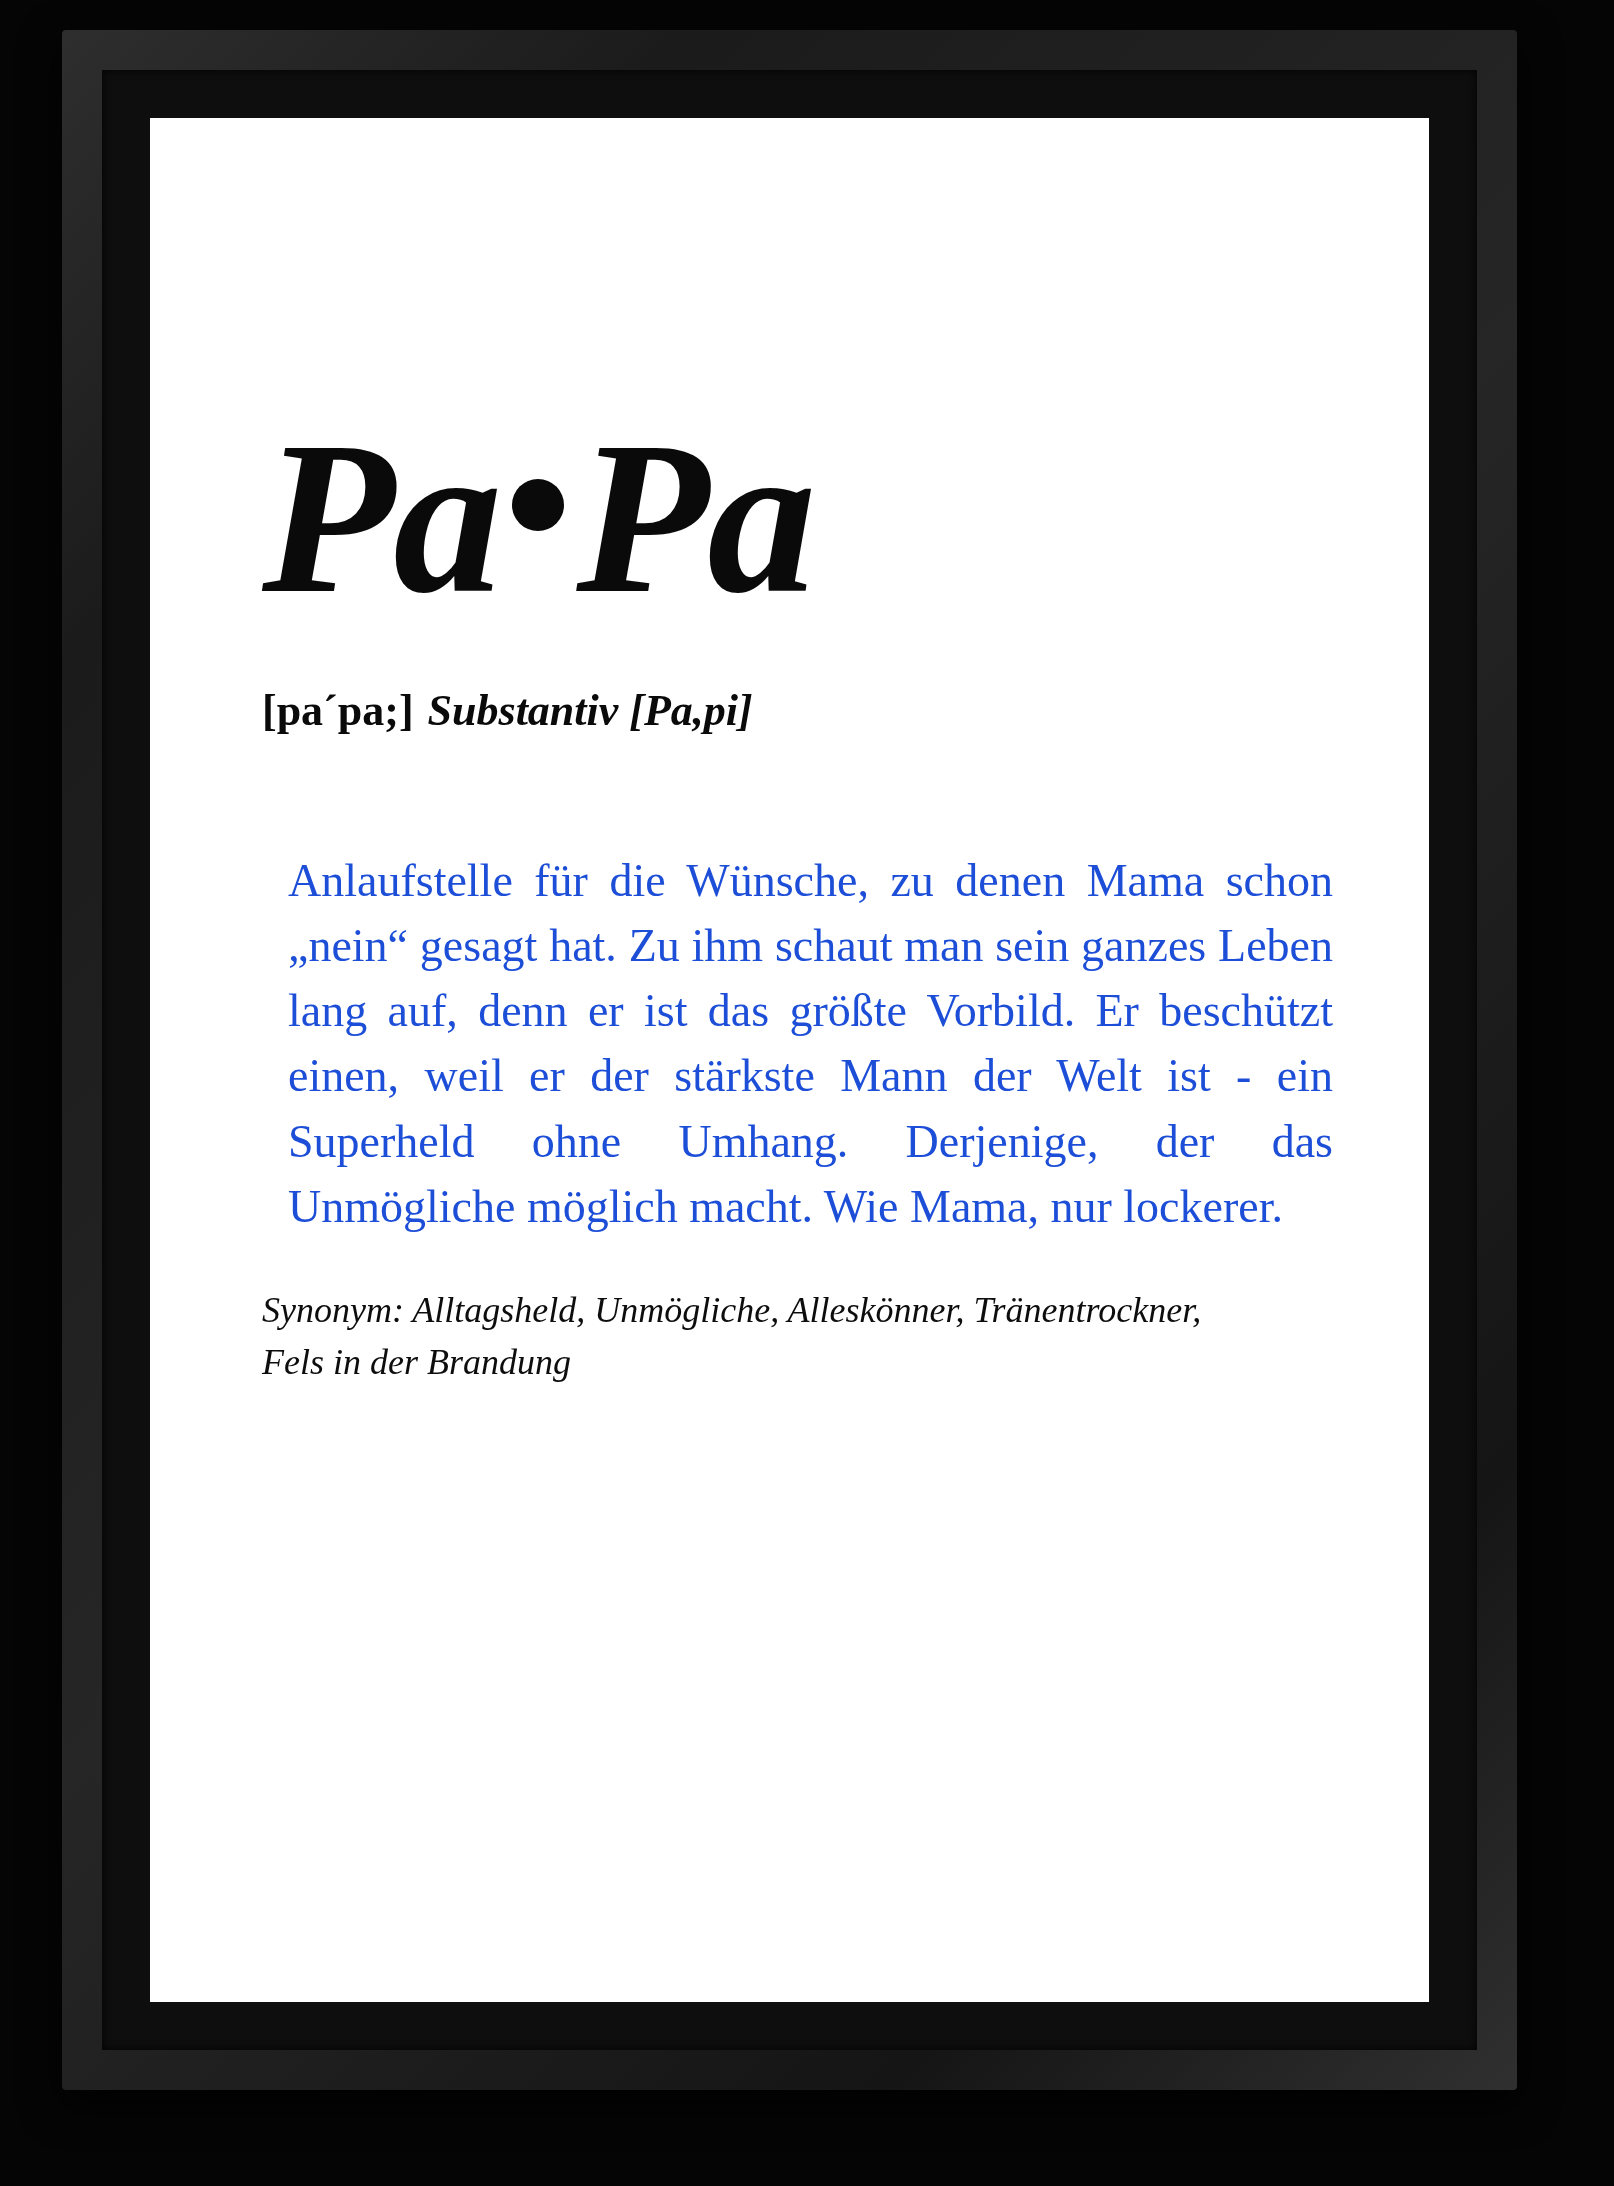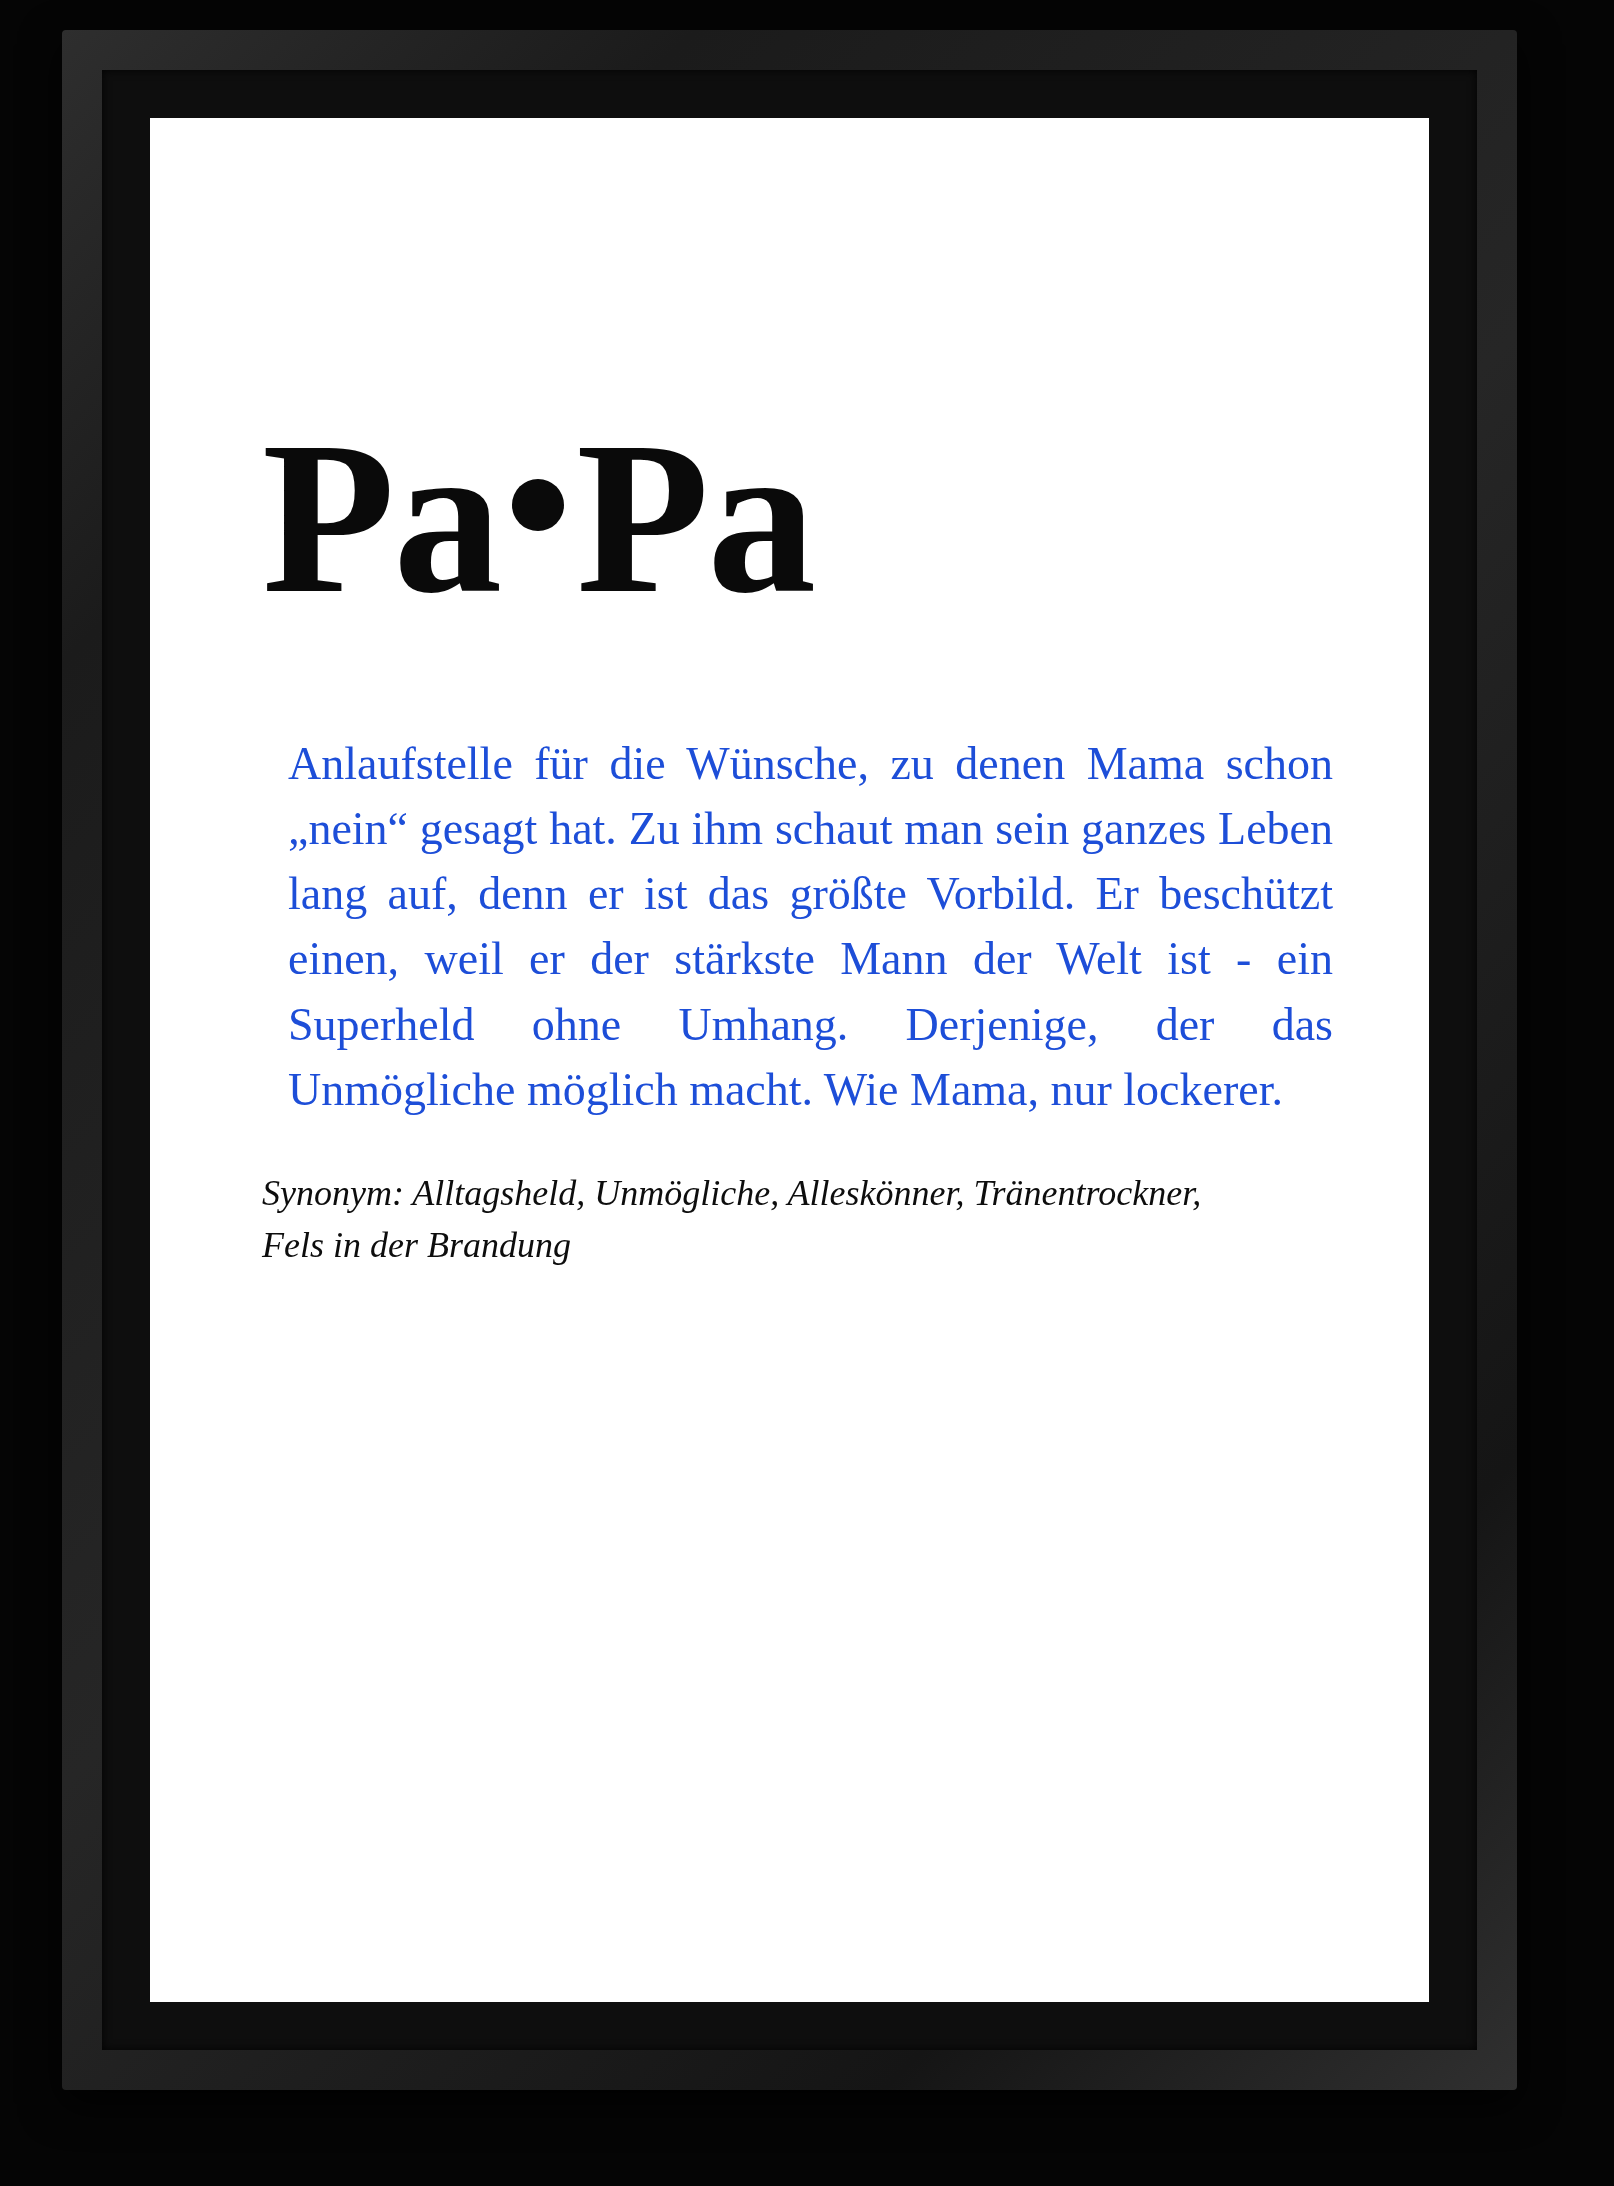--- a/index.html
+++ b/index.html
@@ -67,21 +67,21 @@
     font-weight: 700;
     font-size: 218px;
     line-height: 0.92;
     letter-spacing: -2px;
     color: #0a0a0a;
     margin: 0;
     white-space: nowrap;
     display: flex;
     align-items: center;
   }
-  .headword .part { display: inline-block; }
+  .headword .part { display: inline-block; font-style: italic; }
   .headword .dot {
     display: inline-block;
     width: 52px;
     height: 52px;
     border-radius: 50%;
     background: #0a0a0a;
     margin: 0 12px 26px 12px;
     flex: 0 0 auto;
   }
 
@@ -136,20 +136,23 @@
 
       <div class="poster">
         <div class="poster-content">
 
           <h1 class="headword">
             <span class="part">Pa</span>
             <span class="dot"></span>
             <span class="part">Pa</span>
           </h1>
 
+          <div class="pron-line">
+            <span class="pron">[pa´pa;]</span><span class="pos">Substantiv [Pa,pi]</span>
+          </div>
 
           <p class="definition">Anlaufstelle für die Wünsche, zu denen Mama schon „nein“ gesagt hat. Zu ihm schaut man sein ganzes Leben lang auf, denn er ist das größte Vorbild. Er beschützt einen, weil er der stärkste Mann der Welt ist - ein Superheld ohne Umhang. Derjenige, der das Unmögliche möglich macht. Wie Mama, nur lockerer.</p>
 
           <p class="synonyms">Synonym: Alltagsheld, Unmögliche, Alleskönner, Tränentrockner, Fels in der Brandung</p>
 
         </div>
       </div>
 
     </div>
   </div>

